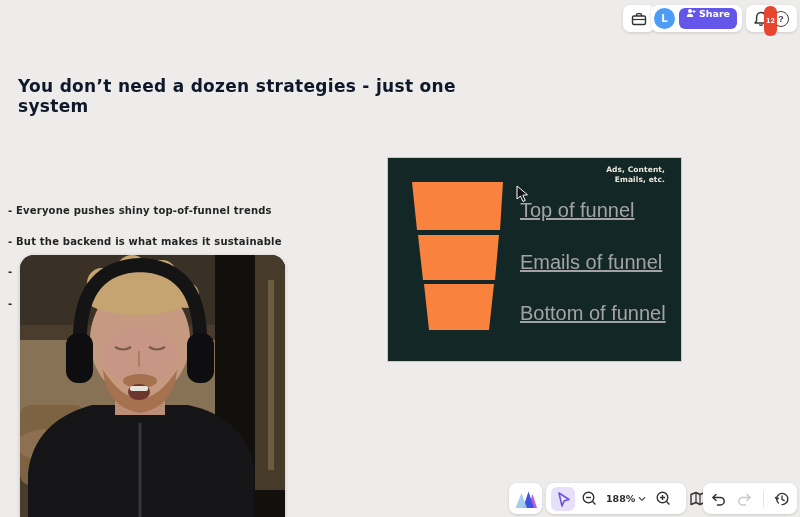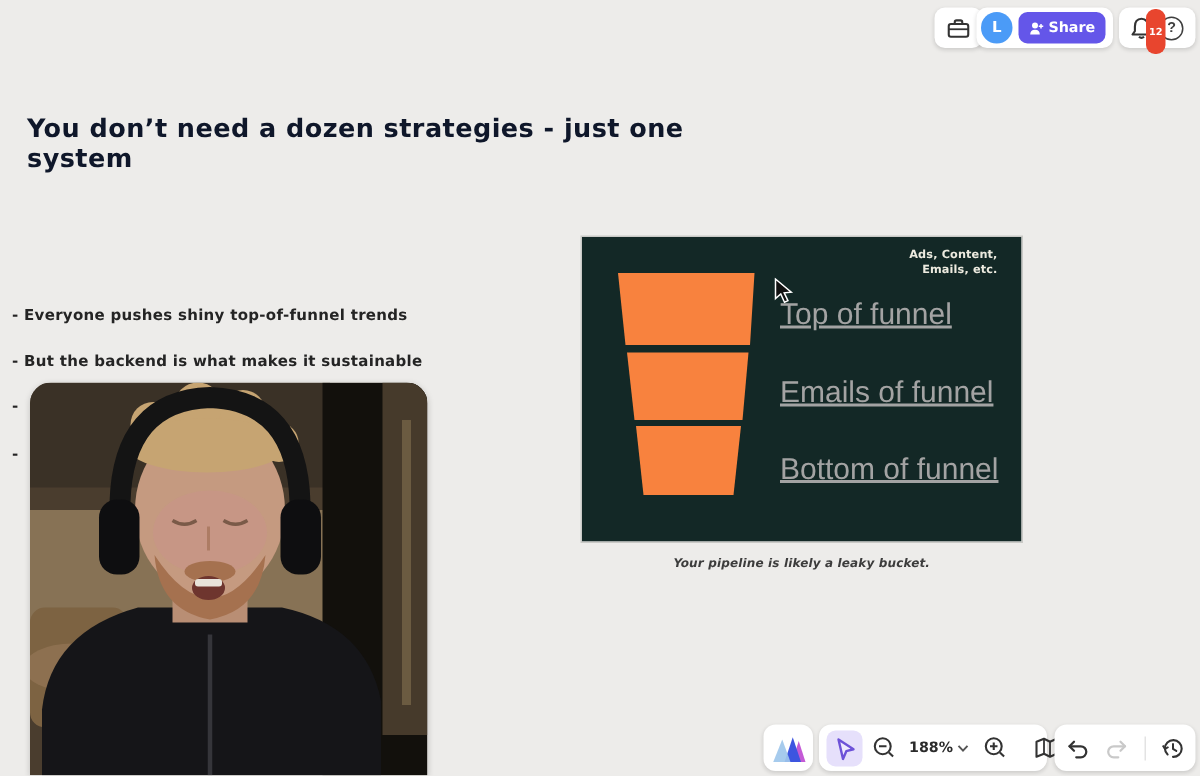--- a/index.html
+++ b/index.html
@@ -66,37 +66,37 @@
   .pill-alerts { left:746px; width:51px; justify-content:space-between; padding:0 6px; }
 
   .avatar {
     width:21px; height:21px; border-radius:50%; background:#4b9bf7;
     color:#fff; font-size:10px; font-weight:bold; display:flex;
     align-items:center; justify-content:center; flex:0 0 auto;
   }
   .share-btn {
     margin-left:4px; width:58px; height:21px; border-radius:6px; background:#6456e9;
     border:none; color:#fff; font-size:9.5px; font-weight:bold;
-    display:flex; align-items:center; justify-content:center; gap:3px; cursor:pointer;
+    display:flex; align-items:flex-start; justify-content:center; gap:3px; cursor:pointer;
     font-family:"DejaVu Sans",sans-serif;
   }
   .bell-wrap { position:relative; width:18px; height:18px; }
   .badge {
     position:absolute; top:-4px; right:-7px; min-width:12px; height:15px;
     background:#e8452e; border-radius:6px; color:#fff; font-size:6.5px; font-weight:bold;
     display:flex; align-items:center; justify-content:center; padding:15px 2px;
   }
   .help-circle {
     width:16px; height:16px; border:1.4px solid #3f3f3f; border-radius:50%;
     color:#3f3f3f; font-size:9.5px; font-weight:bold;
     display:flex; align-items:center; justify-content:center;
   }
 
   .pill-logo    { left:509px; width:33px; justify-content:center; }
-  .pill-tools   { left:546px; width:152px; padding:0 5px; gap:2px;align-items:center; }
+  .pill-tools   { left:546px; width:140px; padding:0 5px; gap:2px;align-items:center; }
   .pill-history { left:703px; width:94px; justify-content:space-evenly; }
 
   .tool-btn {
     height:24px; min-width:24px; border:none; background:transparent; border-radius:6px;
     display:flex; align-items:center; justify-content:center; cursor:pointer; padding:0 2px;
   }
   .tool-btn.selected { background:#e6e0fb; }
   .zoom-text {
     font-size:9.5px; font-weight:bold; color:#2b2b2b; display:flex; align-items:center; gap:3px;
     background:transparent; border:none; height:24px; cursor:pointer;
@@ -120,21 +120,20 @@
     <polygon points="10,54 91,54 87,99 15,99" fill="#f8823e"></polygon>
     <polygon points="16,103 86,103 81,149 21,149" fill="#f8823e"></polygon>
   </svg>
   <div class="funnel-label l0">Top of funnel</div>
   <div class="funnel-label l1">Emails of funnel</div>
   <div class="funnel-label l2">Bottom of funnel</div>
   <div class="slide-annotation">Ads, Content, Emails, etc.</div>
 </div>
 
 <div class="slide-caption">
-  <div>Your pipeline is likely a leaky bucket.</div>
 </div>
 
 <svg class="cursor" width="14" height="18" viewBox="0 0 14 18">
   <path d="M1,1 L1,14 L4.5,11 L7,16.5 L9.3,15.4 L6.8,10.2 L11.5,9.8 Z" fill="#111" stroke="#fff" stroke-width="1"></path>
 </svg>
 
 <div class="webcam">
   <svg width="265" height="262" viewBox="0 0 265 262">
     <rect x="0" y="0" width="265" height="262" fill="#4a3d2e"></rect>
     <rect x="0" y="85" width="200" height="120" fill="#96805f" opacity="0.8"></rect>

